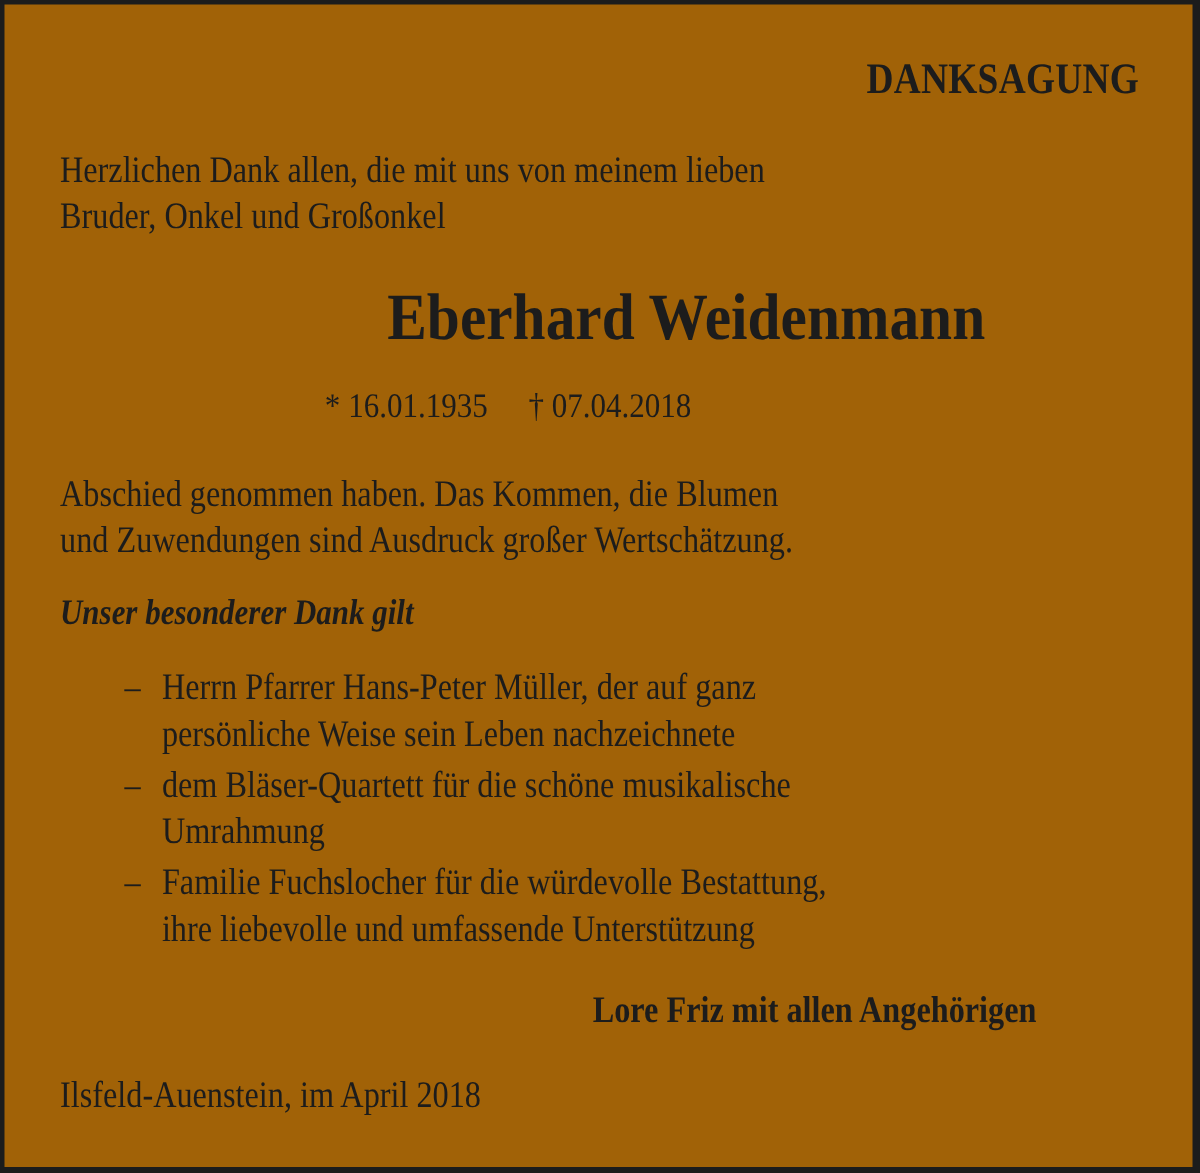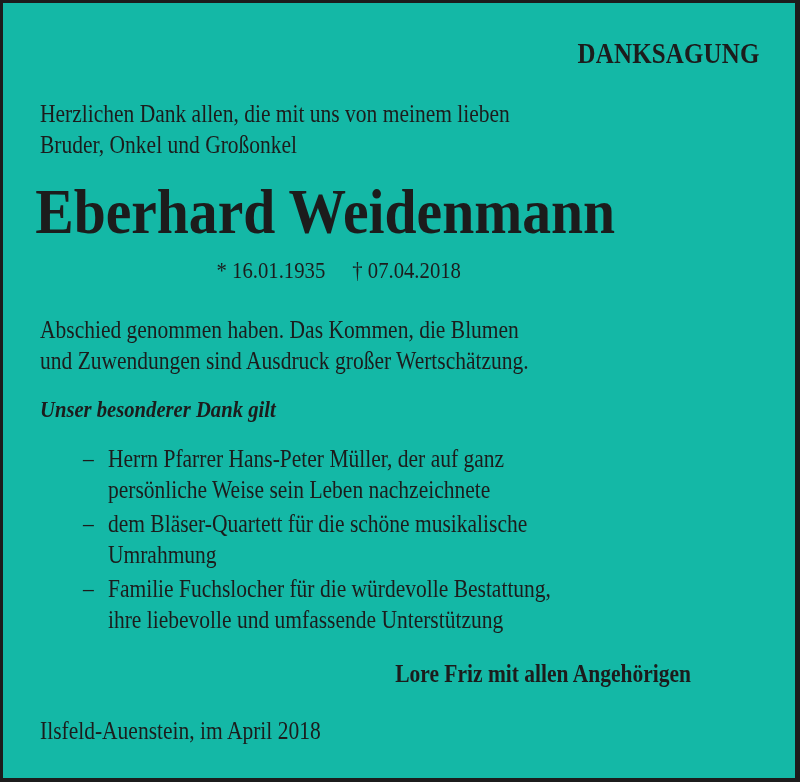--- a/index.html
+++ b/index.html
@@ -14,21 +14,21 @@
       overflow: hidden;
       font-family: "Liberation Serif", "DejaVu Serif", serif;
       color: #1c1c1c;
     }
     .card {
       position: absolute;
       left: 3px;
       top: 3px;
       width: 792px;
       height: 775px;
-      background: #14b8a6;
+      background: #a16207;
     }
     .abs {
       position: absolute;
       white-space: nowrap;
     }
     .heading {
       right: 36px;
       top: 34px;
       font-size: 29px;
       font-weight: bold;
@@ -40,23 +40,23 @@
       left: 37px;
       top: 95px;
       font-size: 25px;
       line-height: 31px;
       transform: scaleX(0.86);
       transform-origin: left top;
     }
     .name {
       left: 0;
       width: 676px;
-      text-align: left;
+      text-align: right;
       top: 174px;
-      font-size: 64px;
+      font-size: 44px;
       font-weight: bold;
       line-height: 70px;
     }
     .name span {
       display: inline-block;
       transform: scaleX(0.9);
     }
     .dates {
       left: 0;
       width: 672px;

